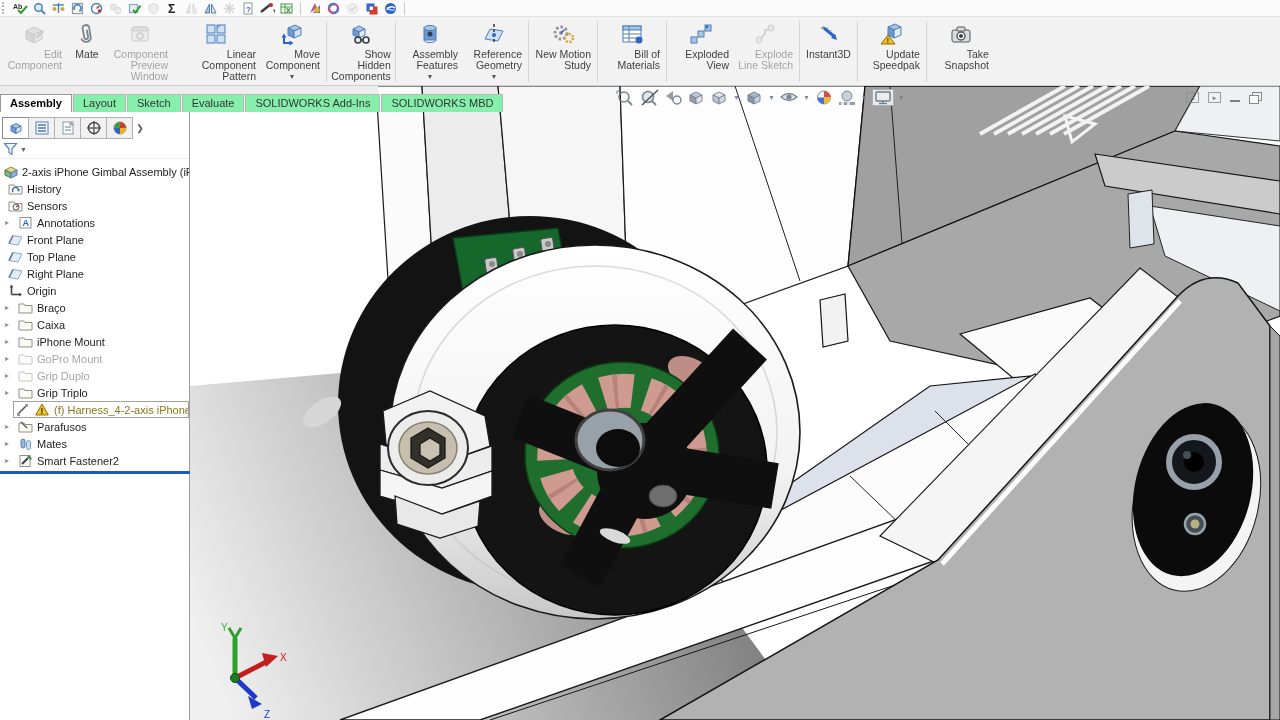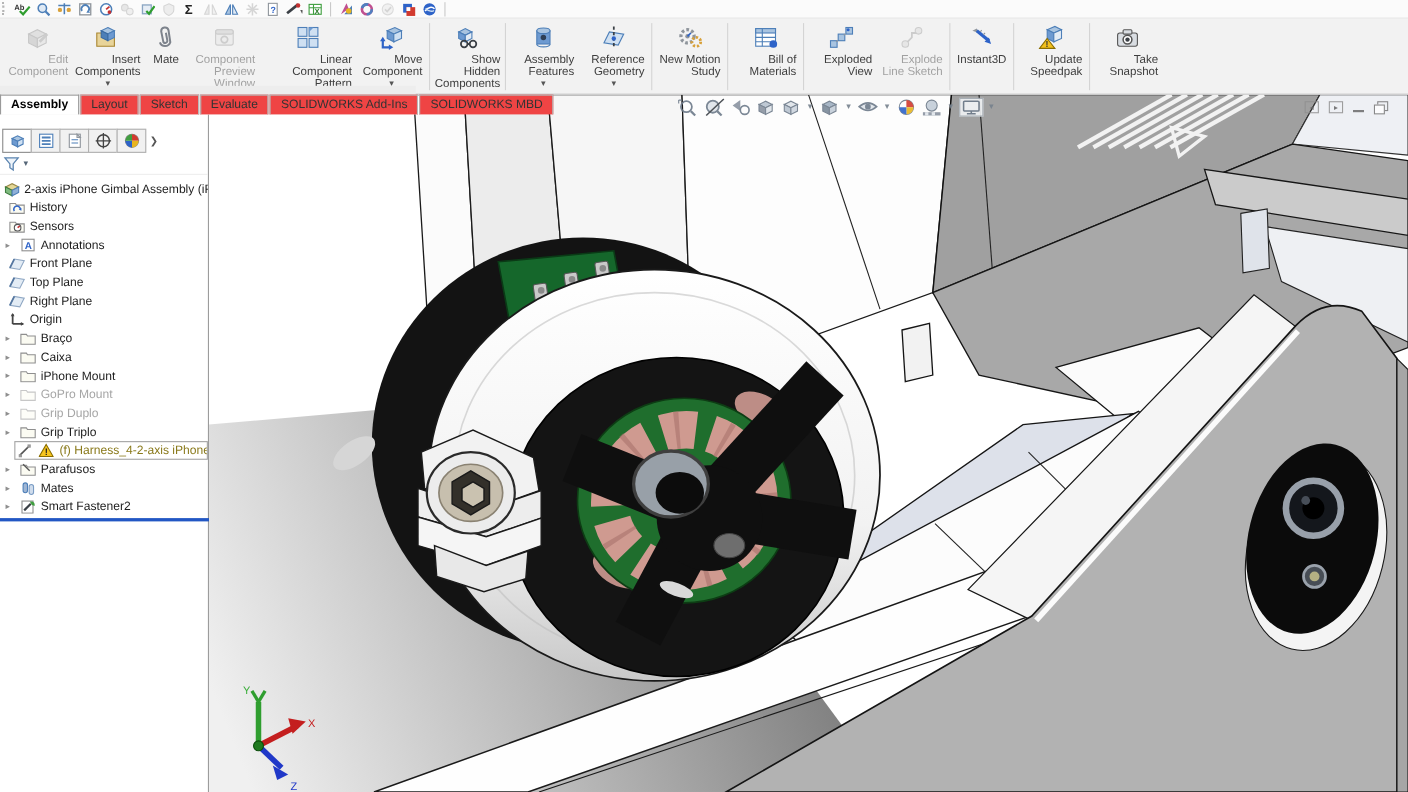--- a/index.html
+++ b/index.html
@@ -17,22 +17,22 @@
   #ribbon { left:0; top:17px; width:1280px; height:69px; background:#f2f2f2; border-bottom:1px solid #cfcfcf; display:flex; align-items:stretch; padding:2px 0 1px 2px; z-index:40;}
   .rbtn { display:flex; flex-direction:column; align-items:center; justify-content:flex-start; padding:3px 4px 0 4px; max-width:64px; min-width:42px; cursor:default;}
   .rbtn.wide { max-width:88px; }
   .rbtn svg { flex:0 0 auto; }
   .rlabel { font-size:10.5px; line-height:11px; color:#3e3e3e; text-align:right; margin-top:3px; }
   .rcaret { font-size:7px; color:#555; line-height:7px; margin-top:2px; }
   .rbtn.disabled { opacity:.45; filter:grayscale(1); }
   .rsep { width:1px; background:#d4d4d4; margin:2px 2px; }
 
   
-  #tabstrip { left:0; top:78px; height:26px; width:378px; background:#ededed; display:flex; align-items:flex-end; z-index:40;}
-  .ctab { height:18px; line-height:16px; font-size:11px; padding:0 9px; color:#333; background:#ef4444; border:1px solid #b7b7b7; border-bottom:none; margin-right:1px; white-space:nowrap;}
+  #tabstrip { left:0; top:86px; height:26px; width:378px; background:#ededed; display:flex; align-items:flex-end; z-index:40;}
+  .ctab { height:18px; line-height:16px; font-size:11px; padding:0 9px; color:#333; background:#86efac; border:1px solid #b7b7b7; border-bottom:none; margin-right:1px; white-space:nowrap;}
   .ctab.active { background:#fff; color:#000; font-weight:bold; border-color:#9a9a9a;}
 
   
   #viewport { left:190px; top:86px; width:1090px; height:634px; z-index:1; }
 
   
   #hud { left:615px; top:89px; display:flex; align-items:center; gap:3px; z-index:30; opacity:.9;}
   .hicon { display:flex; align-items:center; }
   .hcaret { font-size:7px; color:#76818d; margin:0 1px; }
   .hbox { border:1px solid #a8b0b8; background:#f2f4f6; padding:0 1px; display:flex; align-items:center;}
@@ -355,30 +355,20 @@
 <div id="ribbon" class="abs">
 
   <div class="rbtn disabled">
     <svg width="24" height="24">
         <polygon points="4,9 12,5 20,9 12,13" fill="#c7ccd2" stroke="#8f959c"></polygon>
         <polygon points="4,9 4,17 12,21 12,13" fill="#b0b6bd" stroke="#8f959c"></polygon>
         <polygon points="20,9 20,17 12,21 12,13" fill="#d9dde2" stroke="#8f959c"></polygon>
         <line x1="14" y1="16" x2="21" y2="9" stroke="#b98" stroke-width="2.5"></line>
       </svg>
     <div class="rlabel">Edit Component</div>
-  </div>
-  <div class="rbtn">
-    <svg width="24" height="24">
-        <path d="M2,8 L2,20 L18,20 L18,10 L10,10 L8,8 Z" fill="#e8d49a" stroke="#a8852f"></path>
-        <polygon points="12,3 18,6 12,9 6,6" fill="#a9c4e0" stroke="#4d7fb8"></polygon>
-        <polygon points="12,9 18,6 18,12 12,15" fill="#6d9ad1" stroke="#4d7fb8"></polygon>
-        <polygon points="12,9 6,6 6,12 12,15" fill="#4d7fb8" stroke="#3a6aa0"></polygon>
-      </svg>
-    <div class="rlabel">Insert Components</div>
-    <div class="rcaret">▼</div>
   </div>
   <div class="rbtn">
     <svg width="24" height="24">
         <path d="M8,18 A5,5 0 0 0 17,15 L12,5 A3.4,3.4 0 0 0 6,8 L10.5,16 A1.8,1.8 0 0 0 14,14.5 L10.5,8" fill="none" stroke="#7d838c" stroke-width="1.8" transform="rotate(18 12 12)"></path>
       </svg>
     <div class="rlabel">Mate</div>
   </div>
   <div class="rbtn disabled">
     <svg width="24" height="24">
         <rect x="4" y="5" width="16" height="14" rx="2" fill="#e6e6e6" stroke="#9aa0a6"></rect>

